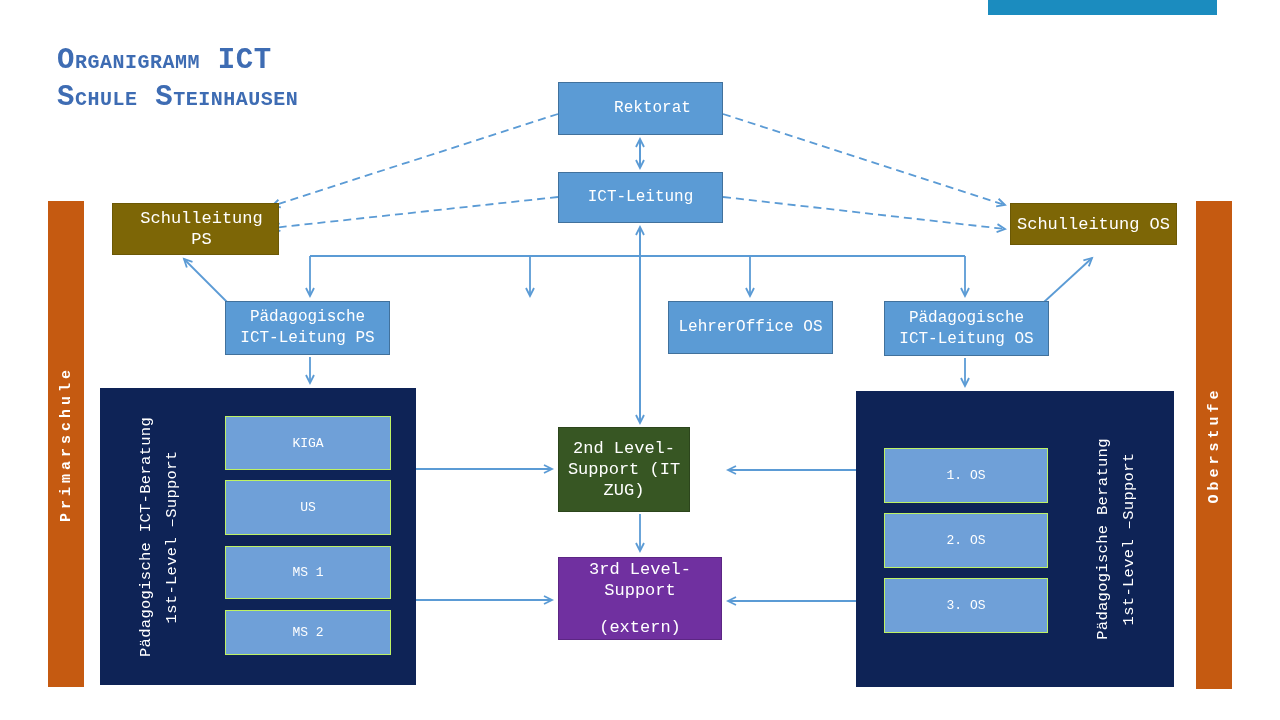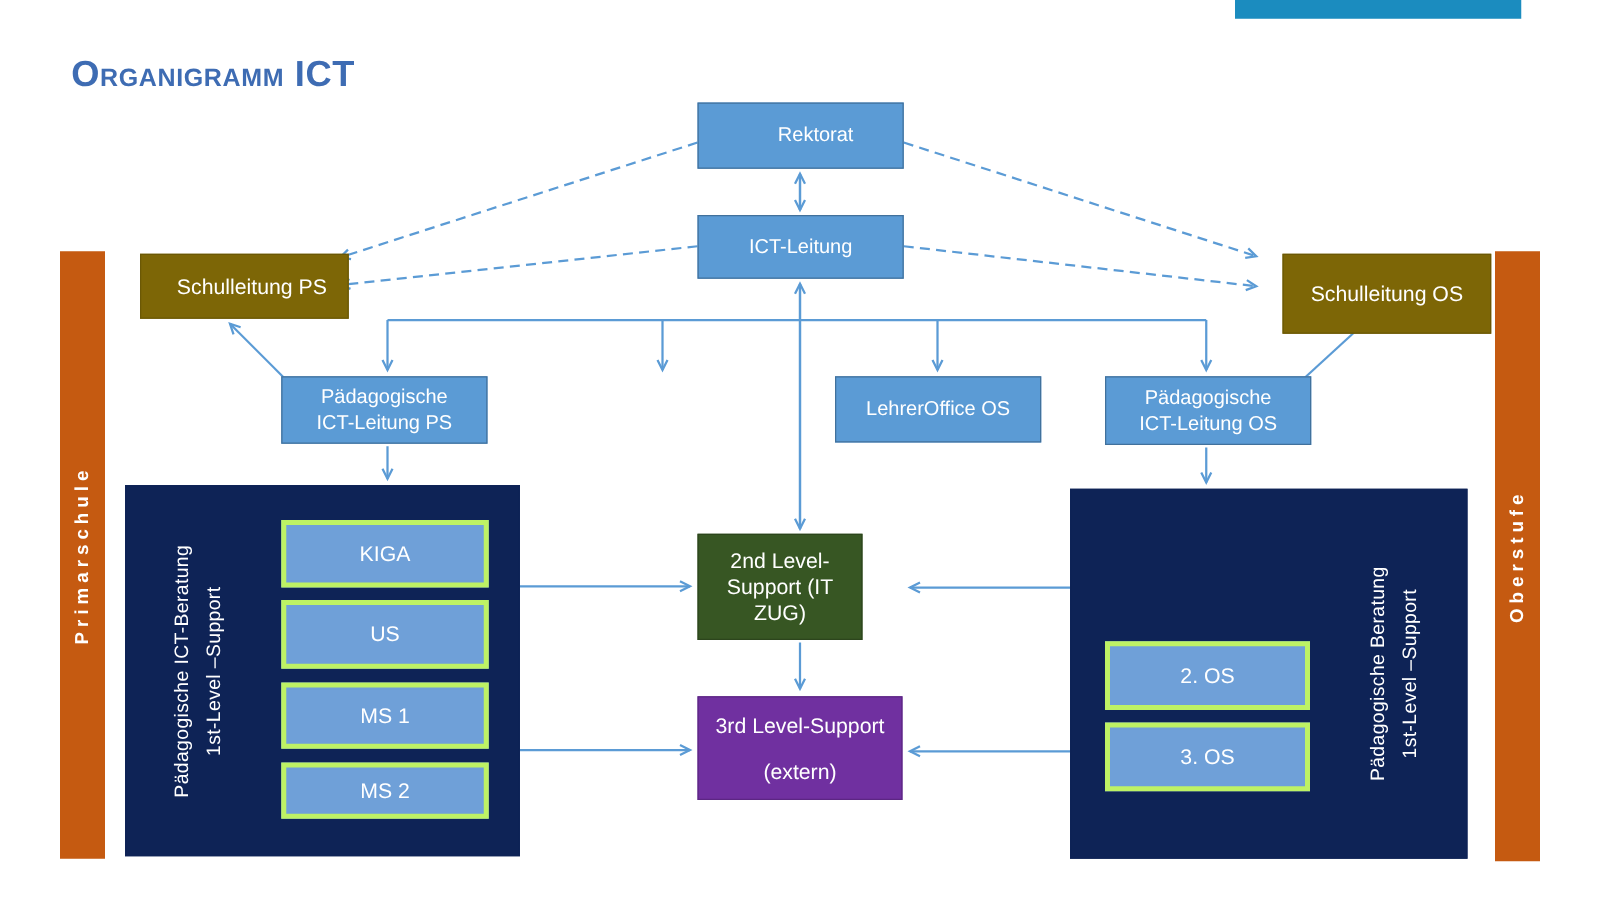--- a/index.html
+++ b/index.html
@@ -1,38 +1,38 @@
 <!DOCTYPE html>
 <html><head>
 <meta charset="utf-8">
 <style>
   html,body{margin:0;padding:0;background:#ffffff;}
   .canvas{
     position:relative;width:1280px;height:720px;background:#ffffff;overflow:hidden;
-    font-family:Liberation Sans, sans-serif;
+    font-family:Liberation Mono, monospace;
   }
   .teal-bar{position:absolute;left:988px;top:0;width:229px;height:15px;background:#1B8CBF;}
   .title{
     position:absolute;left:57px;top:42px;color:#3E6CB3;font-weight:bold;
     font-size:29px;line-height:37px;font-variant:small-caps;letter-spacing:.5px;
   }
   svg.connectors{position:absolute;left:0;top:0;z-index:1;}
   svg.connectors path{fill:none;stroke:#5B9BD5;stroke-width:1.8px;}
   svg.connectors path.dashed{stroke-dasharray:8 5;}
   .box{
     position:absolute;z-index:2;display:flex;flex-direction:column;align-items:center;
     justify-content:center;color:#ffffff;text-align:center;box-sizing:border-box;
     font-size:16px;line-height:21px;
   }
   .blue{background:#5B9BD5;border:1px solid #41719C;}
   .olive{background:#7D6606;border:1px solid #6B5805;font-size:17px;}
   .green{background:#375623;border:1px solid #2C451C;font-size:17px;}
   .purple{background:#7030A0;border:1px solid #5C2683;font-size:17px;}
   .navy{background:#0E2356;border:1px solid #0E2356;}
-  .inner{background:#6FA0D8;border:4px solid #bef264;font-size:17px;}
+  .inner{background:#6FA0D8;border:1px solid #bef264;font-size:13px;}
   .orangebar{position:absolute;z-index:2;background:#C55A11;}
   .vlabel{
     position:absolute;left:50%;top:50%;transform:translate(-50%,-50%) rotate(-90deg);
     white-space:nowrap;color:#ffffff;font-weight:bold;font-size:15px;letter-spacing:4px;
   }
   .navylabel{
     position:absolute;top:50%;transform:translate(-50%,-50%) rotate(-90deg);
     white-space:nowrap;text-align:center;color:#ffffff;font-size:15.5px;line-height:26px;
     letter-spacing:.3px;z-index:3;
   }
@@ -41,20 +41,21 @@
 </style>
 </head>
 <body>
 
 <div class="canvas">
 
   <div class="teal-bar"></div>
 
   <div class="title">
     <div>Organigramm ICT</div>
+    <div>Schule Steinhausen</div>
   </div>
 
   <svg class="connectors" width="1280" height="720" viewBox="0 0 1280 720">
     <defs>
       <marker id="arrow" viewBox="0 0 13 13" markerWidth="13" markerHeight="13" refX="10" refY="6" orient="auto" markerUnits="userSpaceOnUse">
         <path d="M2,2 L10,6 L2,10" fill="none" stroke="#5B9BD5" stroke-width="1.8"></path>
       </marker>
     </defs>
     <path class="dashed" d="M558,114 L272,206" marker-end="url(#arrow)"></path>
     <path class="dashed" d="M723,114 L1005,205" marker-end="url(#arrow)"></path>
@@ -92,21 +93,21 @@
   </div>
 
   <div class="box blue" style="left:558px;top:172px;width:165px;height:51px;">
     <div>ICT-Leitung</div>
   </div>
 
   <div class="box olive" style="left:112px;top:203px;width:167px;height:52px;padding-left:12px;">
     <div>Schulleitung PS</div>
   </div>
 
-  <div class="box olive" style="left:1010px;top:203px;width:167px;height:64px;margin-left:16px;">
+  <div class="box olive" style="left:1010px;top:203px;width:167px;height:42px;">
     <div>Schulleitung OS</div>
   </div>
 
   <div class="box blue" style="left:225px;top:301px;width:165px;height:54px;">
     <div>Pädagogische</div>
     <div>ICT-Leitung PS</div>
   </div>
 
 
   <div class="box blue" style="left:668px;top:301px;width:165px;height:53px;">
@@ -145,20 +146,23 @@
     <div class="box inner" style="left:124px;top:221px;width:166px;height:45px;">
       <div>MS 2</div>
     </div>
   </div>
 
   <div class="box navy" style="left:856px;top:391px;width:318px;height:296px;">
     <div class="navylabel right">
       <div>Pädagogische Beratung</div>
       <div>1st-Level –Support</div>
     </div>
+    <div class="box inner" style="left:27px;top:56px;width:164px;height:55px;">
+      <div>1. OS</div>
+    </div>
     <div class="box inner" style="left:27px;top:121px;width:164px;height:55px;">
       <div>2. OS</div>
     </div>
     <div class="box inner" style="left:27px;top:186px;width:164px;height:55px;">
       <div>3. OS</div>
     </div>
   </div>
 
   <div class="orangebar" style="left:48px;top:201px;width:36px;height:486px;">
     <div class="vlabel">Primarschule</div>

